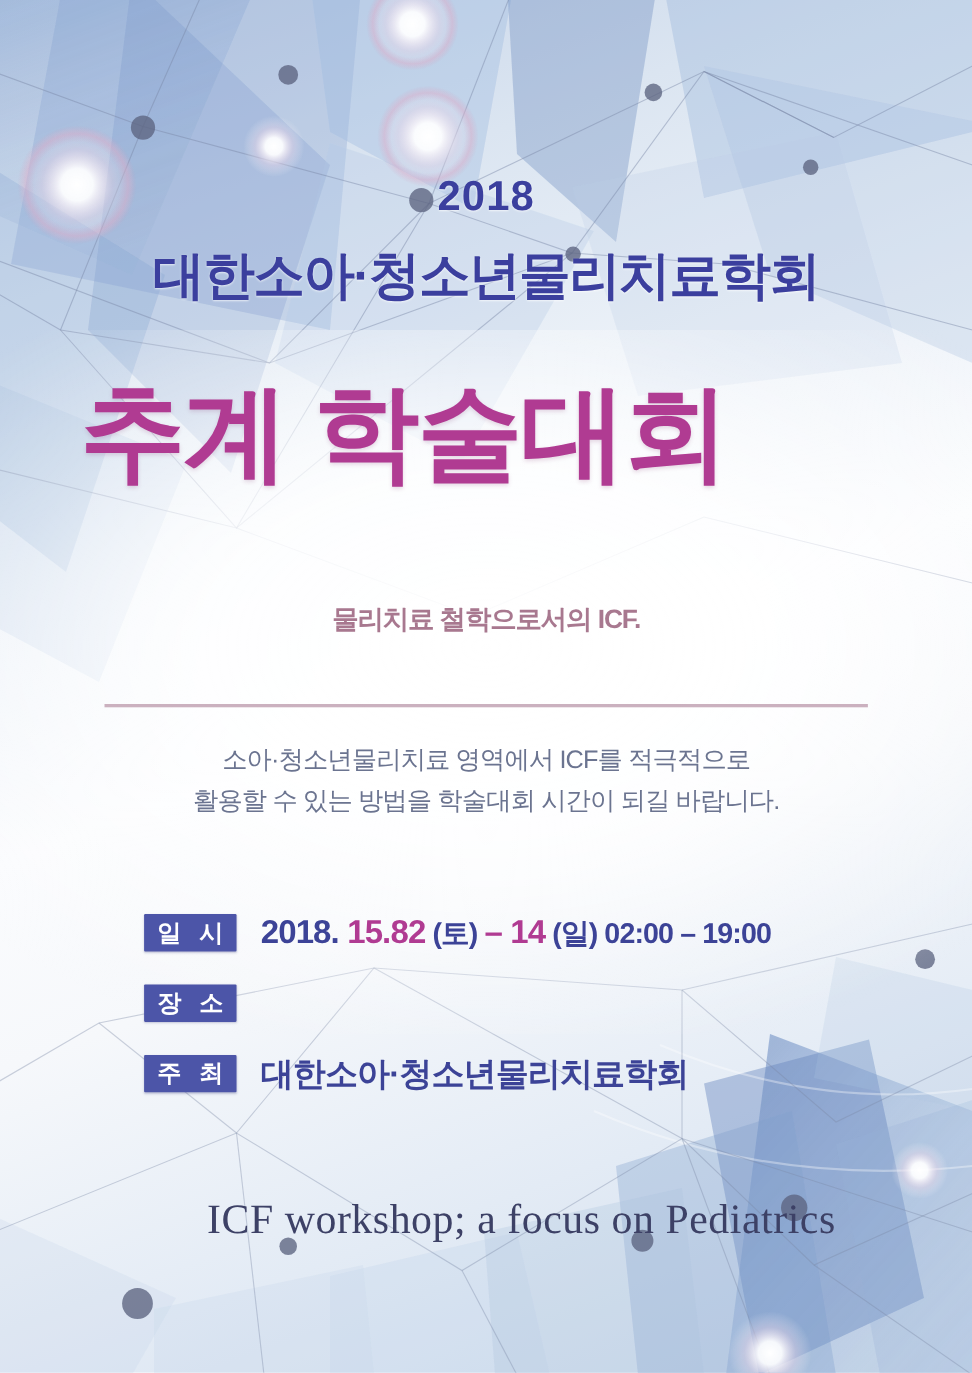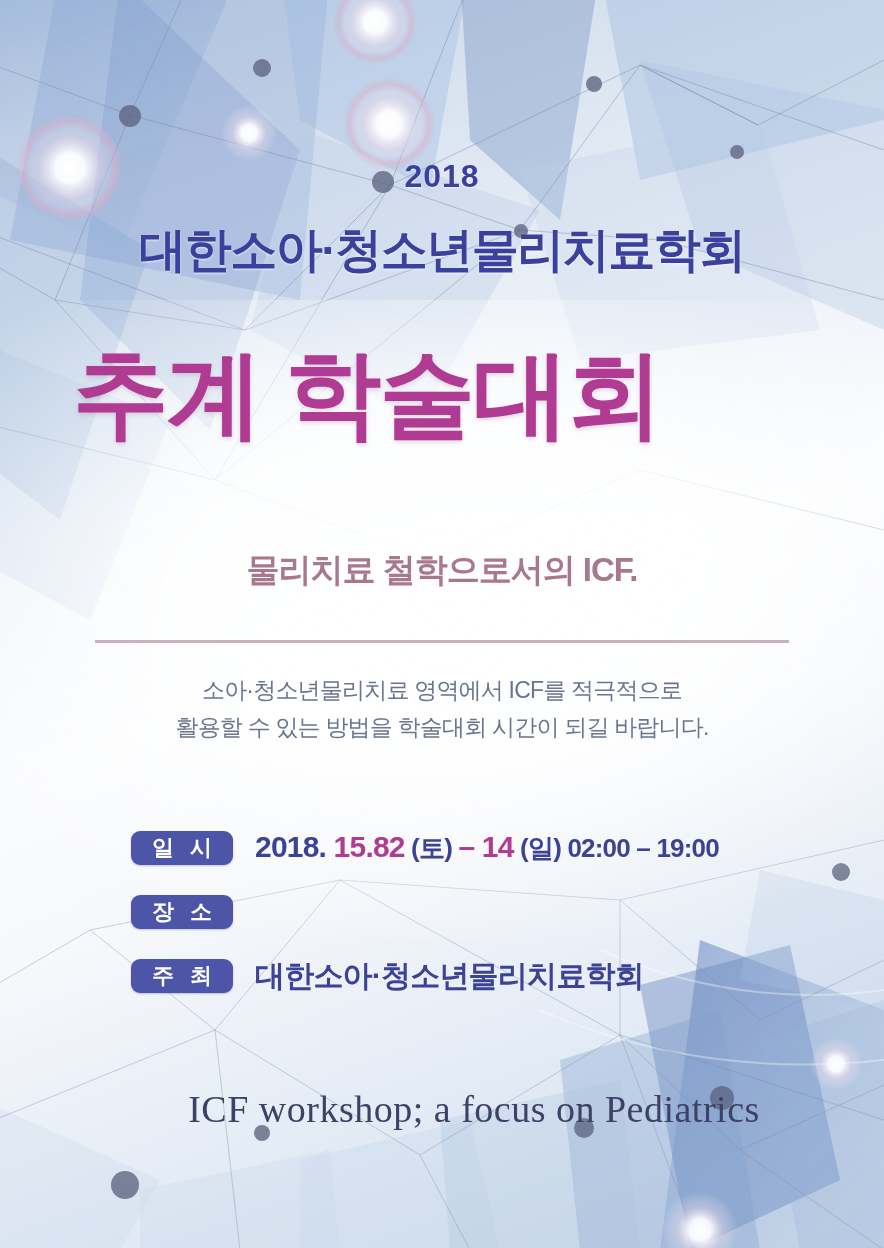--- a/index.html
+++ b/index.html
@@ -45,21 +45,21 @@
     width: 884px;
     height: 1248px;
   }
 
   .year {
     position: absolute;
     left: 0;
     top: 158px;
     width: 884px;
     text-align: center;
-    font-size: 32px;
+    font-size: 38px;
     font-weight: 700;
     letter-spacing: 1px;
     color: #3b3f9e;
     text-shadow: 0 1px 2px rgba(255,255,255,0.7);
   }
 
   .org-heading {
     position: absolute;
     left: 0;
     top: 219px;
@@ -85,21 +85,21 @@
     color: #b03b92;
     text-shadow: 0 2px 4px rgba(120,40,100,0.18);
   }
 
   .subtitle {
     position: absolute;
     left: 0;
     top: 548px;
     width: 884px;
     text-align: center;
-    font-size: 33px;
+    font-size: 24px;
     font-weight: 700;
     letter-spacing: -1px;
     line-height: 1.32;
     color: #a8788f;
   }
   .subtitle .line { display: block; }
 
   .rule {
     position: absolute;
     left: 95px;
@@ -133,23 +133,23 @@
 
   .info-row {
     display: flex;
     align-items: center;
     height: 42px;
     margin-bottom: 22px;
   }
 
   .badge {
     flex: 0 0 auto;
-    width: 102px;
+    width: 84px;
     height: 34px;
-    border-radius: 9px;
+    border-radius: 1px;
     background: #4c55a8;
     color: #ffffff;
     font-size: 22px;
     font-weight: 700;
     letter-spacing: 5px;
     text-indent: 5px;
     display: flex;
     align-items: center;
     justify-content: center;
     box-shadow: 0 1px 2px rgba(40,45,110,0.25);

